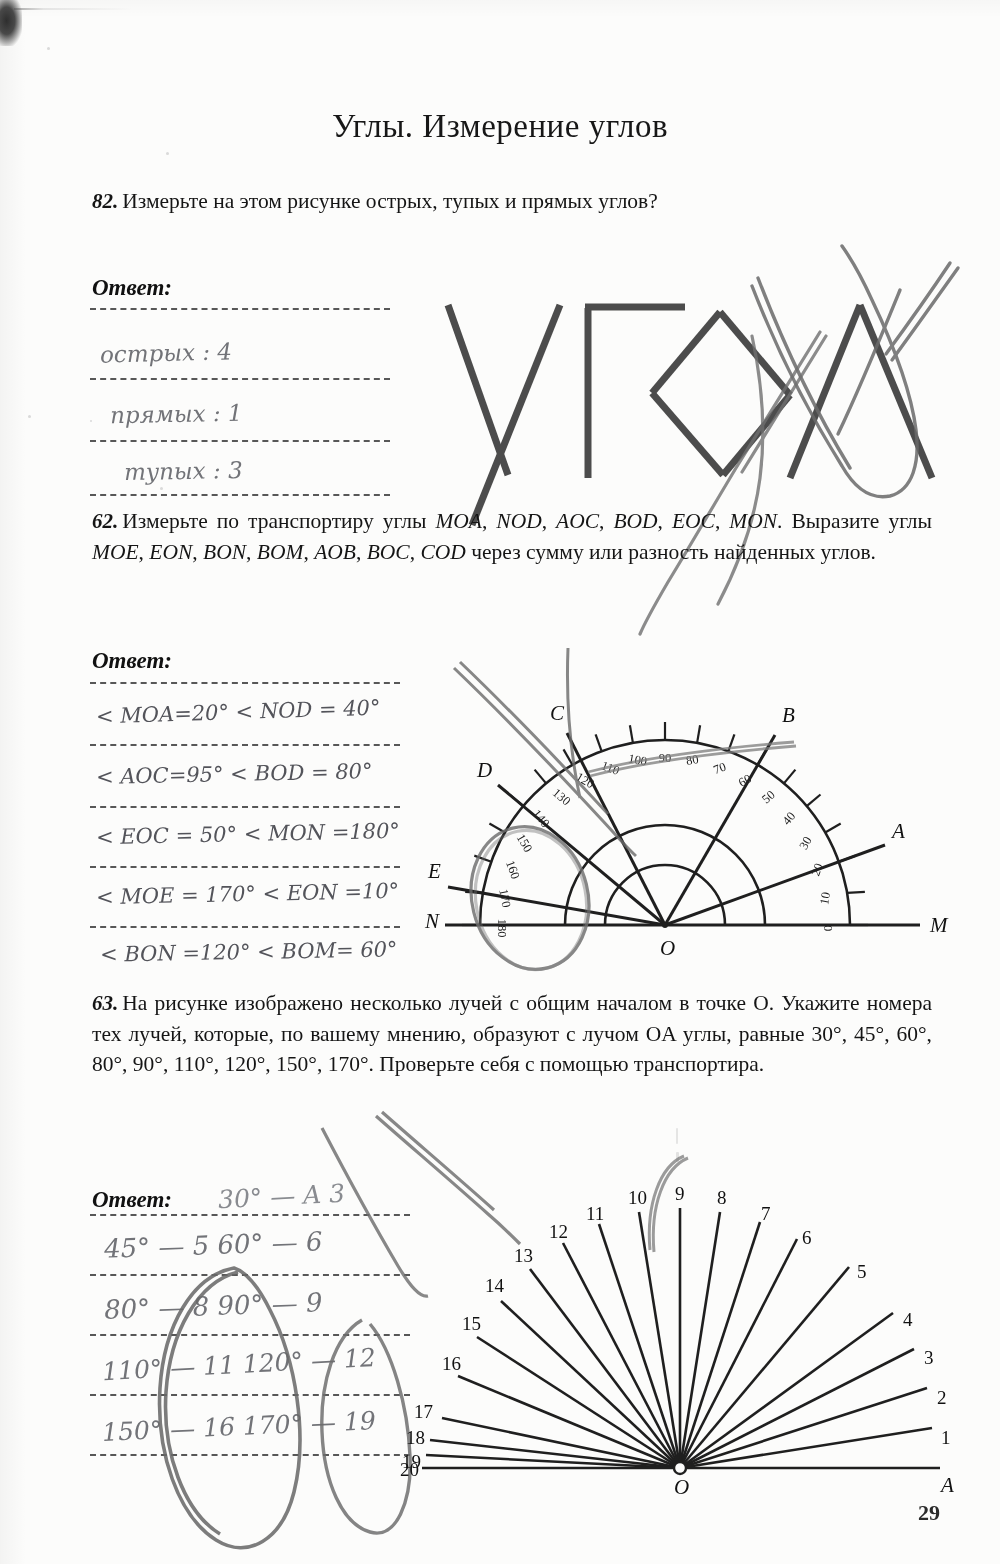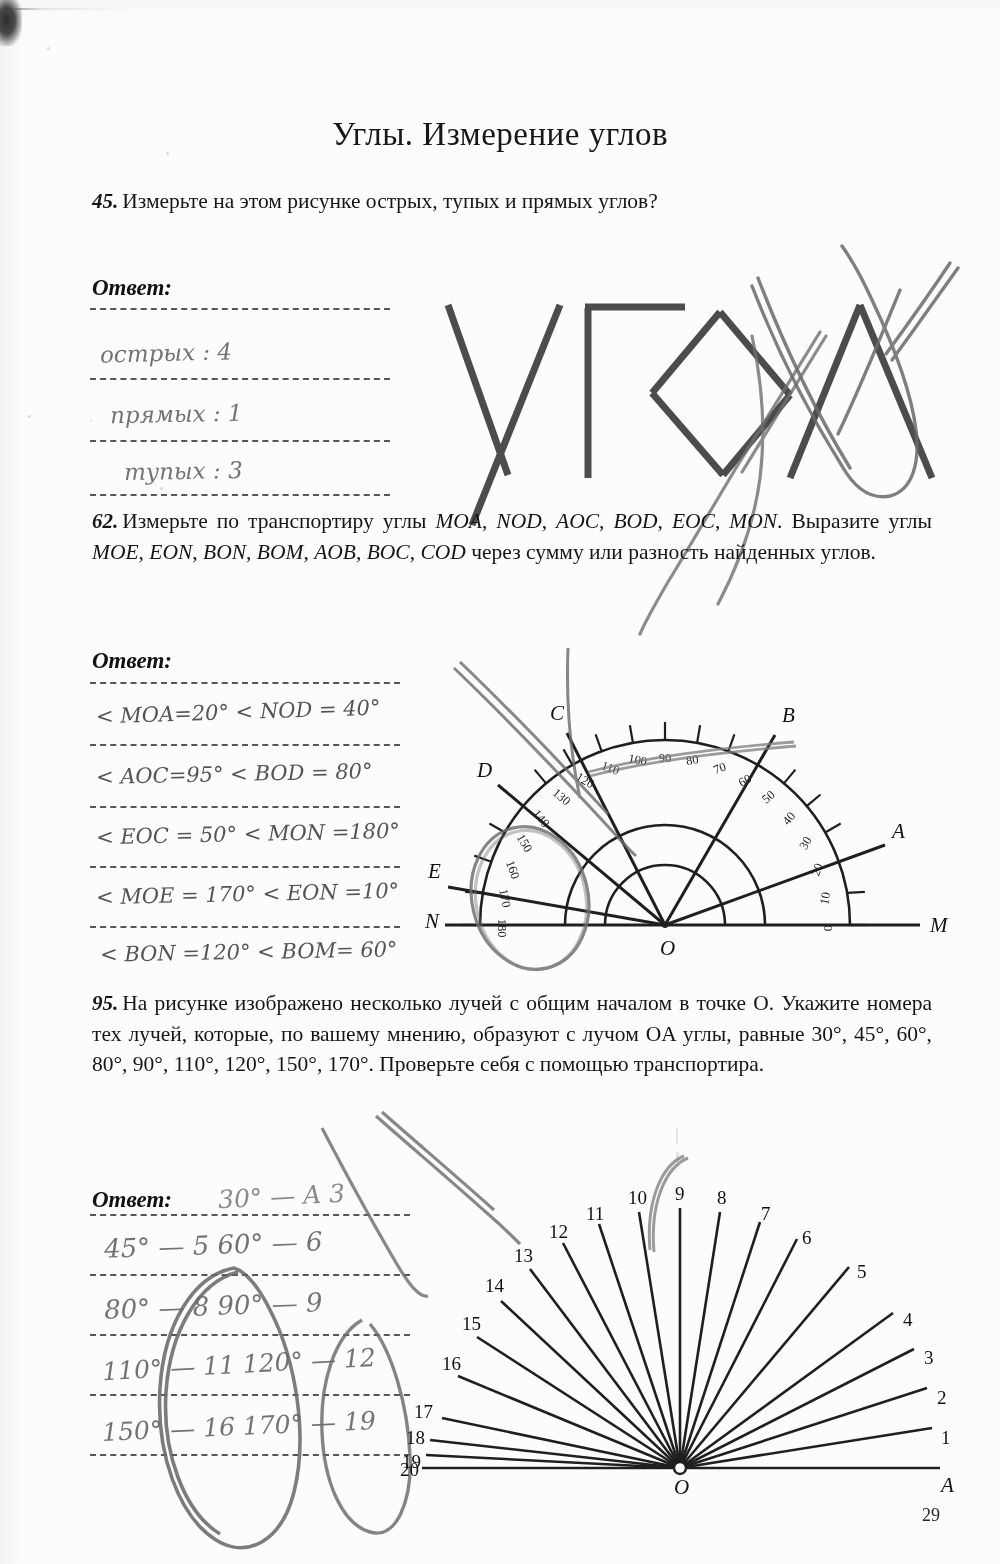--- a/index.html
+++ b/index.html
@@ -29,21 +29,21 @@
     position:absolute;left:14px;top:8px;width:986px;height:2px;
     background:linear-gradient(to right, #555 0%, #cfcfcf 3%, rgba(255,255,255,0) 12%);
     opacity:.5;
   }
 
   h1.title{
     position:absolute;left:0;right:0;top:108px;
     text-align:center;font-size:33px;font-weight:400;
     letter-spacing:.5px;color:#171717;
     font-family:"Liberation Serif", serif;
-    margin:8px;
+    margin:0;
   }
 
   .task{position:absolute;font-size:21.5px;line-height:1.42;color:#151515;text-align:justify;}
   .tasknum{font-weight:bold;font-style:italic;font-size:21px;padding-right:4px;}
   .it{font-style:italic;}
 
   .t61{left:92px;top:186px;width:840px;}
   .t62{left:92px;top:506px;width:840px;}
   .t63{left:92px;top:988px;width:840px;}
 
@@ -78,21 +78,21 @@
   
   .scribble{position:absolute;pointer-events:none;}
 
   
   .fig62{position:absolute;left:420px;top:670px;width:560px;height:300px;}
   
   .fig63{position:absolute;left:400px;top:1180px;width:560px;height:330px;}
 
   .pagenum{
     position:absolute;right:60px;bottom:38px;
-    font-size:18px;color:#2a2a2a;
+    font-size:22px;color:#2a2a2a;font-weight:bold;
   }
   svg{display:block;overflow:visible;}
   .inklabel{font-family:"Liberation Serif",serif;font-style:italic;font-size:21px;fill:#111;}
   .scalenum{font-family:"Liberation Serif",serif;font-size:12.5px;fill:#1c1c1c;}
   .raynum{font-family:"Liberation Serif",serif;font-size:19px;fill:#111;}
 </style>
 </head>
 <body>
 
 <div class="page">
@@ -103,21 +103,21 @@
   <div class="speckle" style="left:166px;top:152px;width:3px;height:3px;"></div>
   <div class="speckle" style="left:28px;top:415px;width:3px;height:3px;"></div>
   <div class="speckle" style="left:90px;top:420px;width:2px;height:2px;"></div>
   <div class="speckle" style="left:160px;top:487px;width:3px;height:3px;"></div>
   <div class="speckle" style="left:676px;top:1128px;width:2px;height:16px;background:#d2d2d2;border-radius:1px;"></div>
   <div class="speckle" style="left:676px;top:1152px;width:3px;height:10px;background:#cccccc;border-radius:1px;"></div>
 
   <h1 class="title">Углы. Измерение углов</h1>
 
   <div class="task t61">
-    <span class="tasknum">45.</span><span>Измерьте на этом рисунке острых, тупых и прямых углов?</span>
+    <span class="tasknum">82.</span><span>Измерьте на этом рисунке острых, тупых и прямых углов?</span>
   </div>
 
   <div class="answer-label a61">Ответ:</div>
 
   <div class="dashline" style="left:90px;top:308px;width:300px;"></div>
   <div class="dashline" style="left:90px;top:378px;width:300px;"></div>
   <div class="dashline" style="left:90px;top:440px;width:300px;"></div>
   <div class="dashline" style="left:90px;top:494px;width:300px;"></div>
 
   <div class="hw" style="left:100px;top:340px;font-size:23px;transform:rotate(-1.5deg);">острых : 4</div>
@@ -281,21 +281,21 @@
   </svg>
   <svg class="scribble" style="left:450px;top:640px;" width="200" height="220">
     <g fill="none" stroke="#6a6a6a" stroke-width="3" opacity="0.8">
       <path d="M 4 28 C 50 72 102 126 152 180 C 166 195 176 207 186 216"></path>
       <path d="M 10 22 C 56 66 108 120 158 174"></path>
       <path d="M 118 8 C 116 60 120 112 130 158"></path>
     </g>
   </svg>
 
   <div class="task t63">
-    <span class="tasknum">95.</span><span>На рисунке изображено несколько лучей с общим началом в точке O. Укажите номера тех лучей, которые, по вашему мнению, образуют с лучом OA углы, равные 30°, 45°, 60°, 80°, 90°, 110°, 120°, 150°, 170°. Проверьте себя с помощью транспортира.</span>
+    <span class="tasknum">63.</span><span>На рисунке изображено несколько лучей с общим началом в точке O. Укажите номера тех лучей, которые, по вашему мнению, образуют с лучом OA углы, равные 30°, 45°, 60°, 80°, 90°, 110°, 120°, 150°, 170°. Проверьте себя с помощью транспортира.</span>
   </div>
 
   <div class="answer-label a63">Ответ:</div>
 
   <div class="hw light" style="left:218px;top:1182px;font-size:25px;transform:rotate(-3deg);">30° — A 3</div>
 
   <div class="dashline" style="left:90px;top:1214px;width:320px;"></div>
   <div class="dashline" style="left:90px;top:1274px;width:320px;"></div>
   <div class="dashline" style="left:90px;top:1334px;width:320px;"></div>
   <div class="dashline" style="left:90px;top:1394px;width:320px;"></div>

